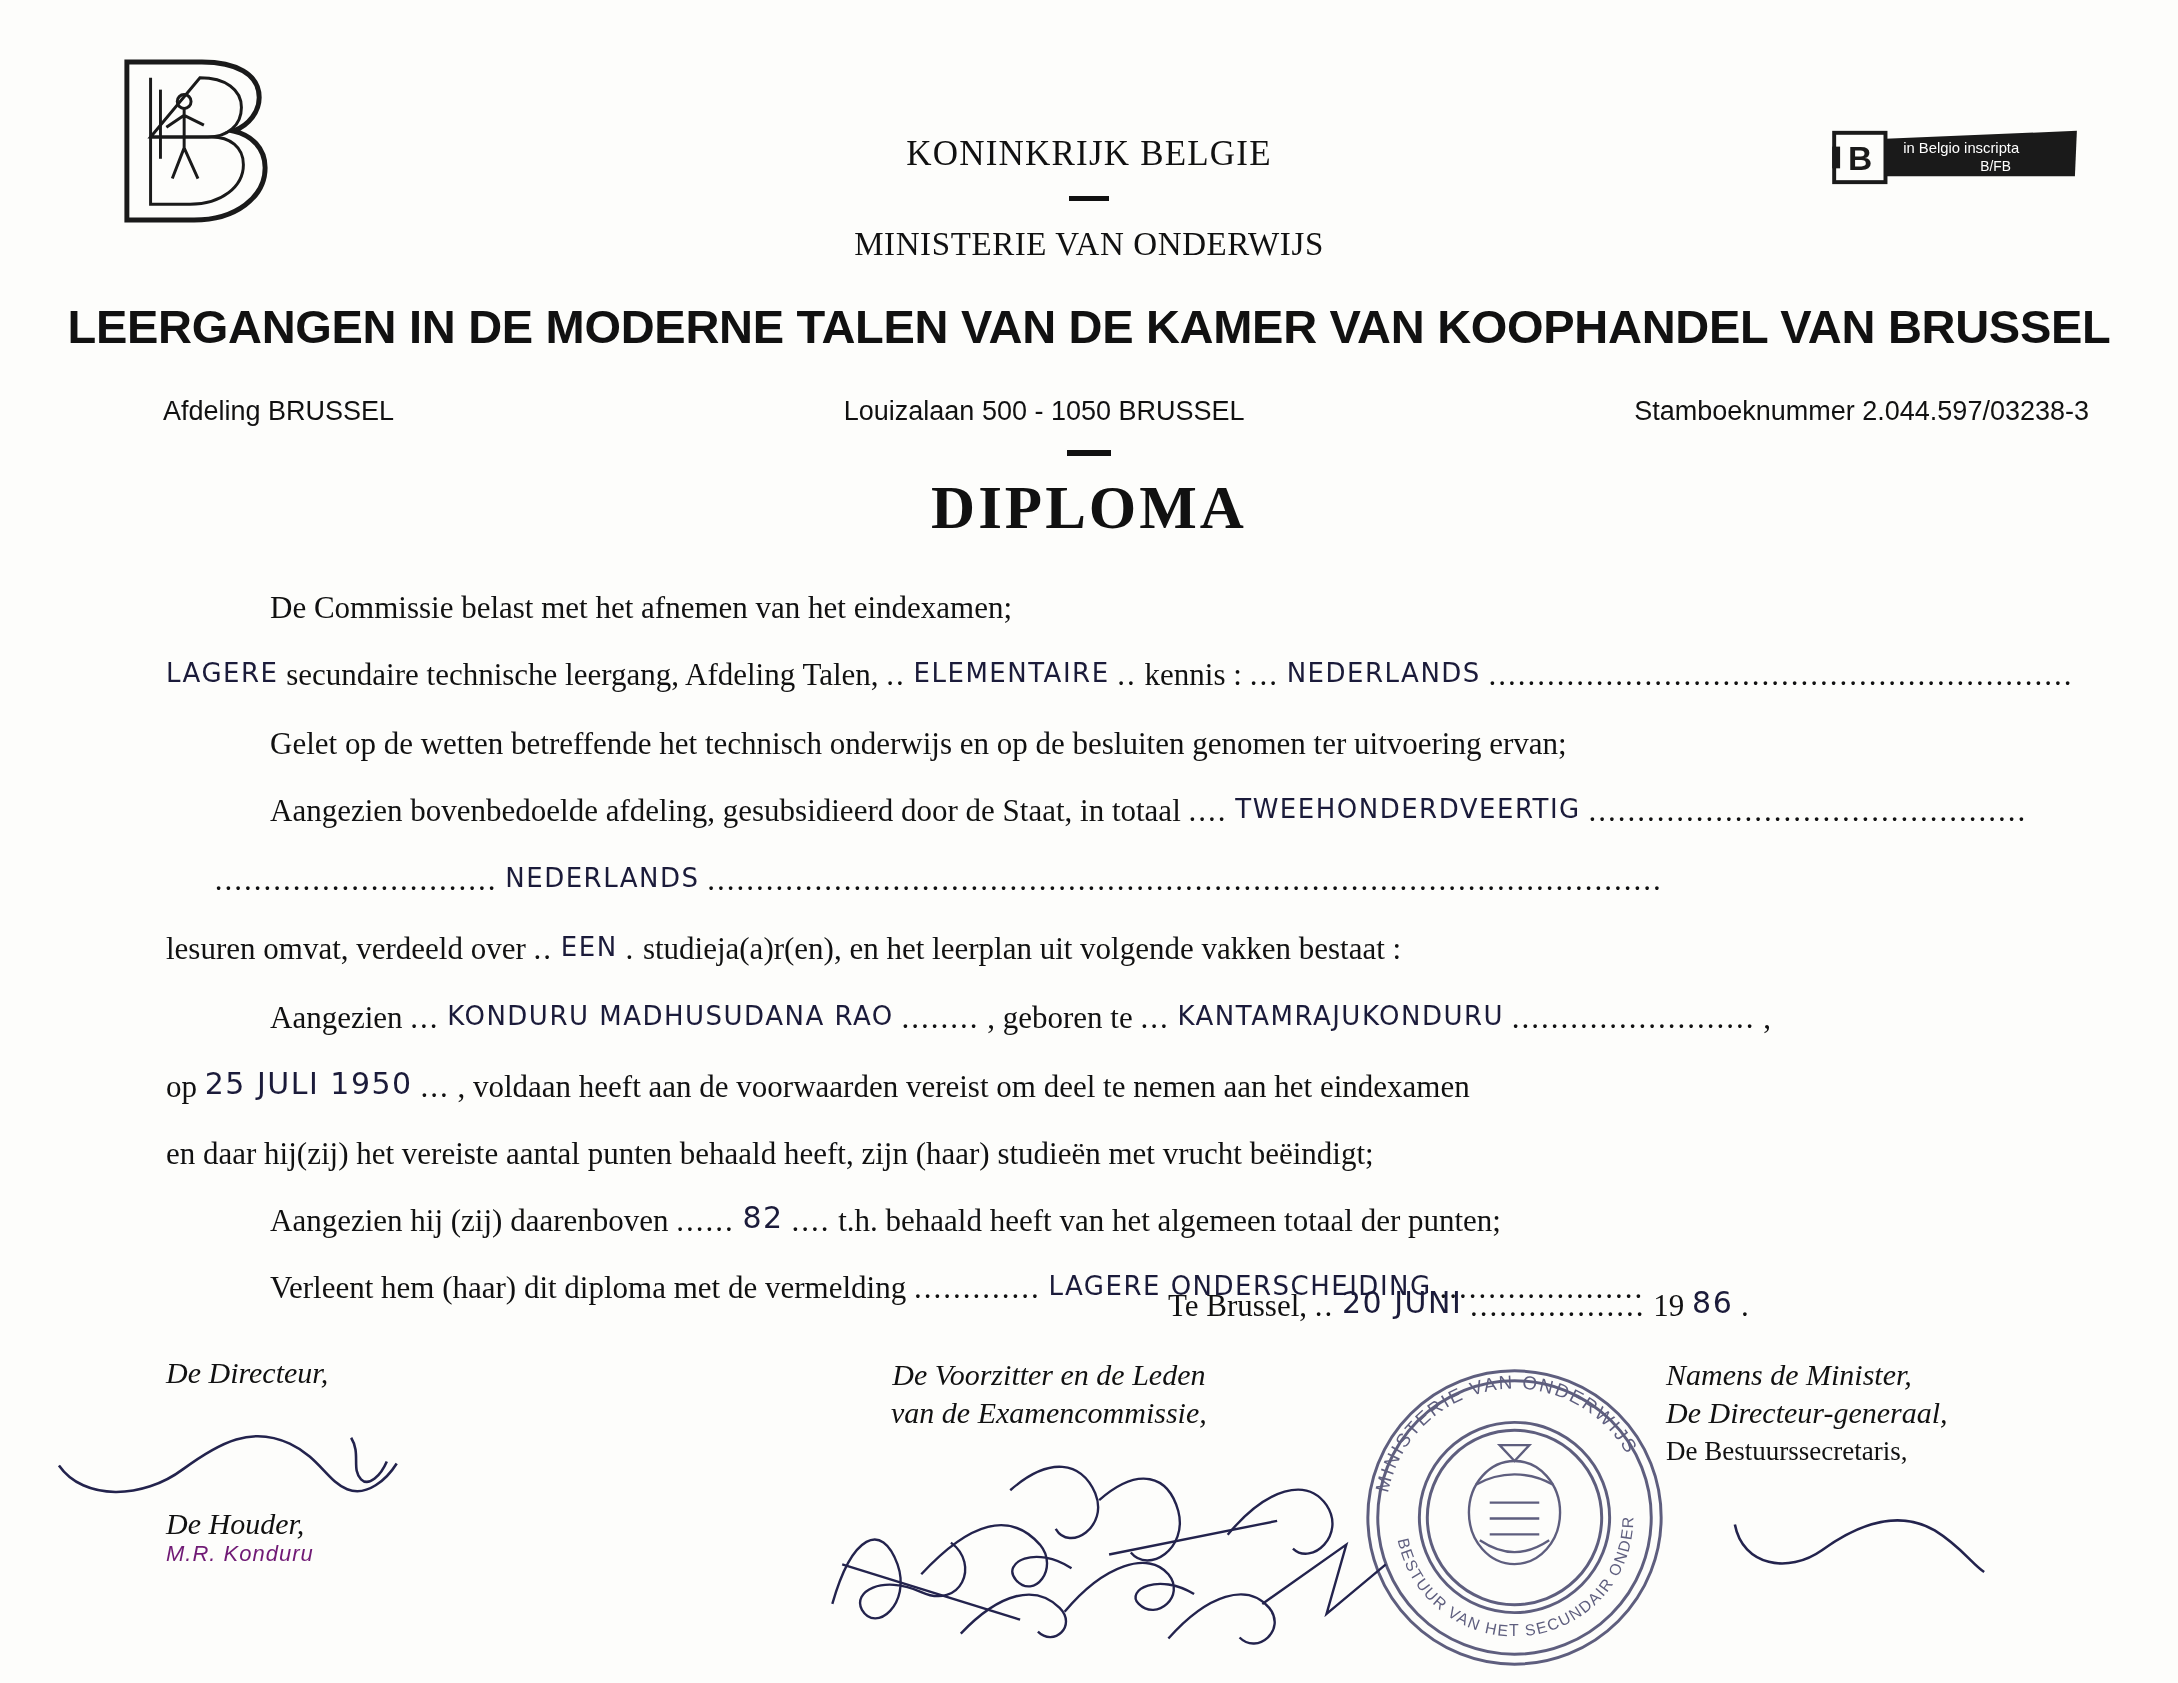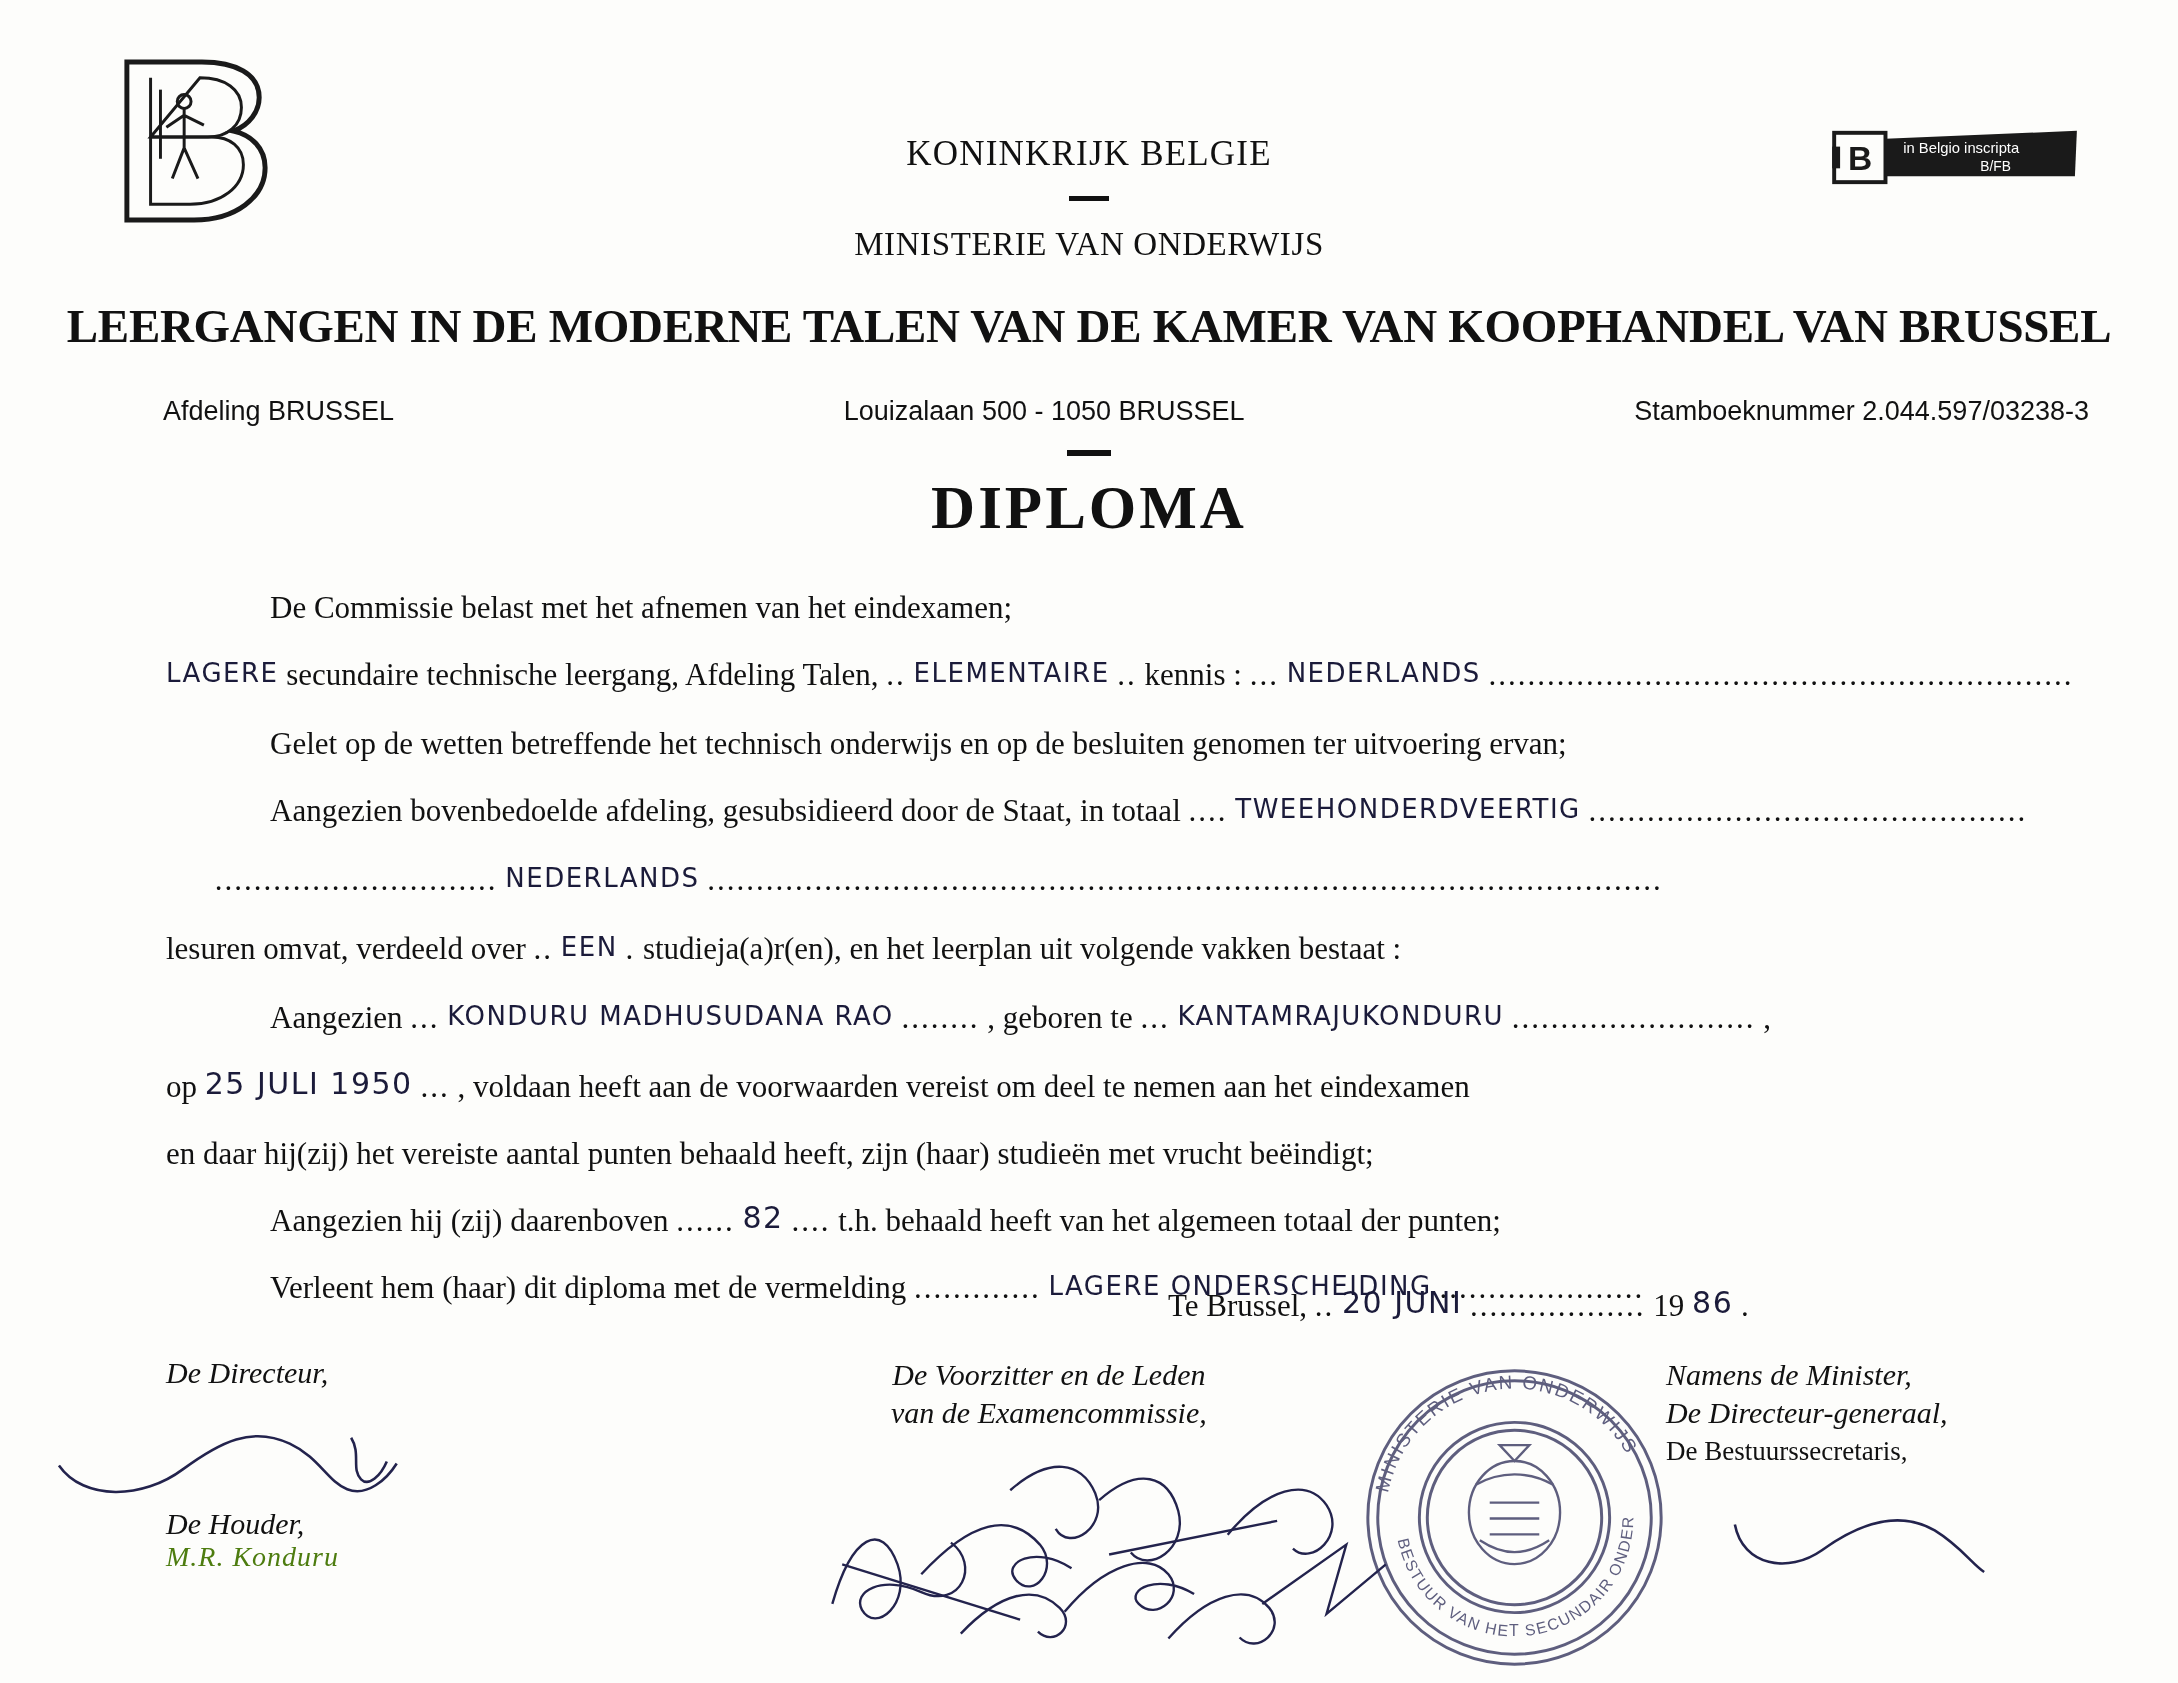--- a/index.html
+++ b/index.html
@@ -77,21 +77,21 @@
     height: 6px;
     background: #111;
   }
 
   .school-line {
     position: absolute;
     top: 299px;
     left: 0;
     width: 100%;
     text-align: center;
-    font-family: Liberation Serif, serif;
+    font-family: Liberation Sans, sans-serif;
     font-weight: bold;
     font-size: 47px;
     letter-spacing: -0.3px;
     white-space: nowrap;
   }
 
   .meta-row {
     position: absolute;
     top: 396px;
     left: 163px;
@@ -175,24 +175,24 @@
     font-size: 30px;
     font-style: italic;
     line-height: 38px;
   }
   .sig-right .sub {
     font-style: normal;
     font-size: 27px;
     font-family: "Liberation Serif", serif;
   }
   .handsig {
-    font-family: Liberation Serif, serif;
-    font-size: 28px;
+    font-family: Liberation Sans, sans-serif;
+    font-size: 22px;
     letter-spacing: 1px;
-    color: #4d7c0f;
+    color: #701a75;
   }
 
   .te-brussel {
     position: absolute;
     top: 1288px;
     left: 1168px;
     font-size: 31px;
     white-space: nowrap;
   }
 

